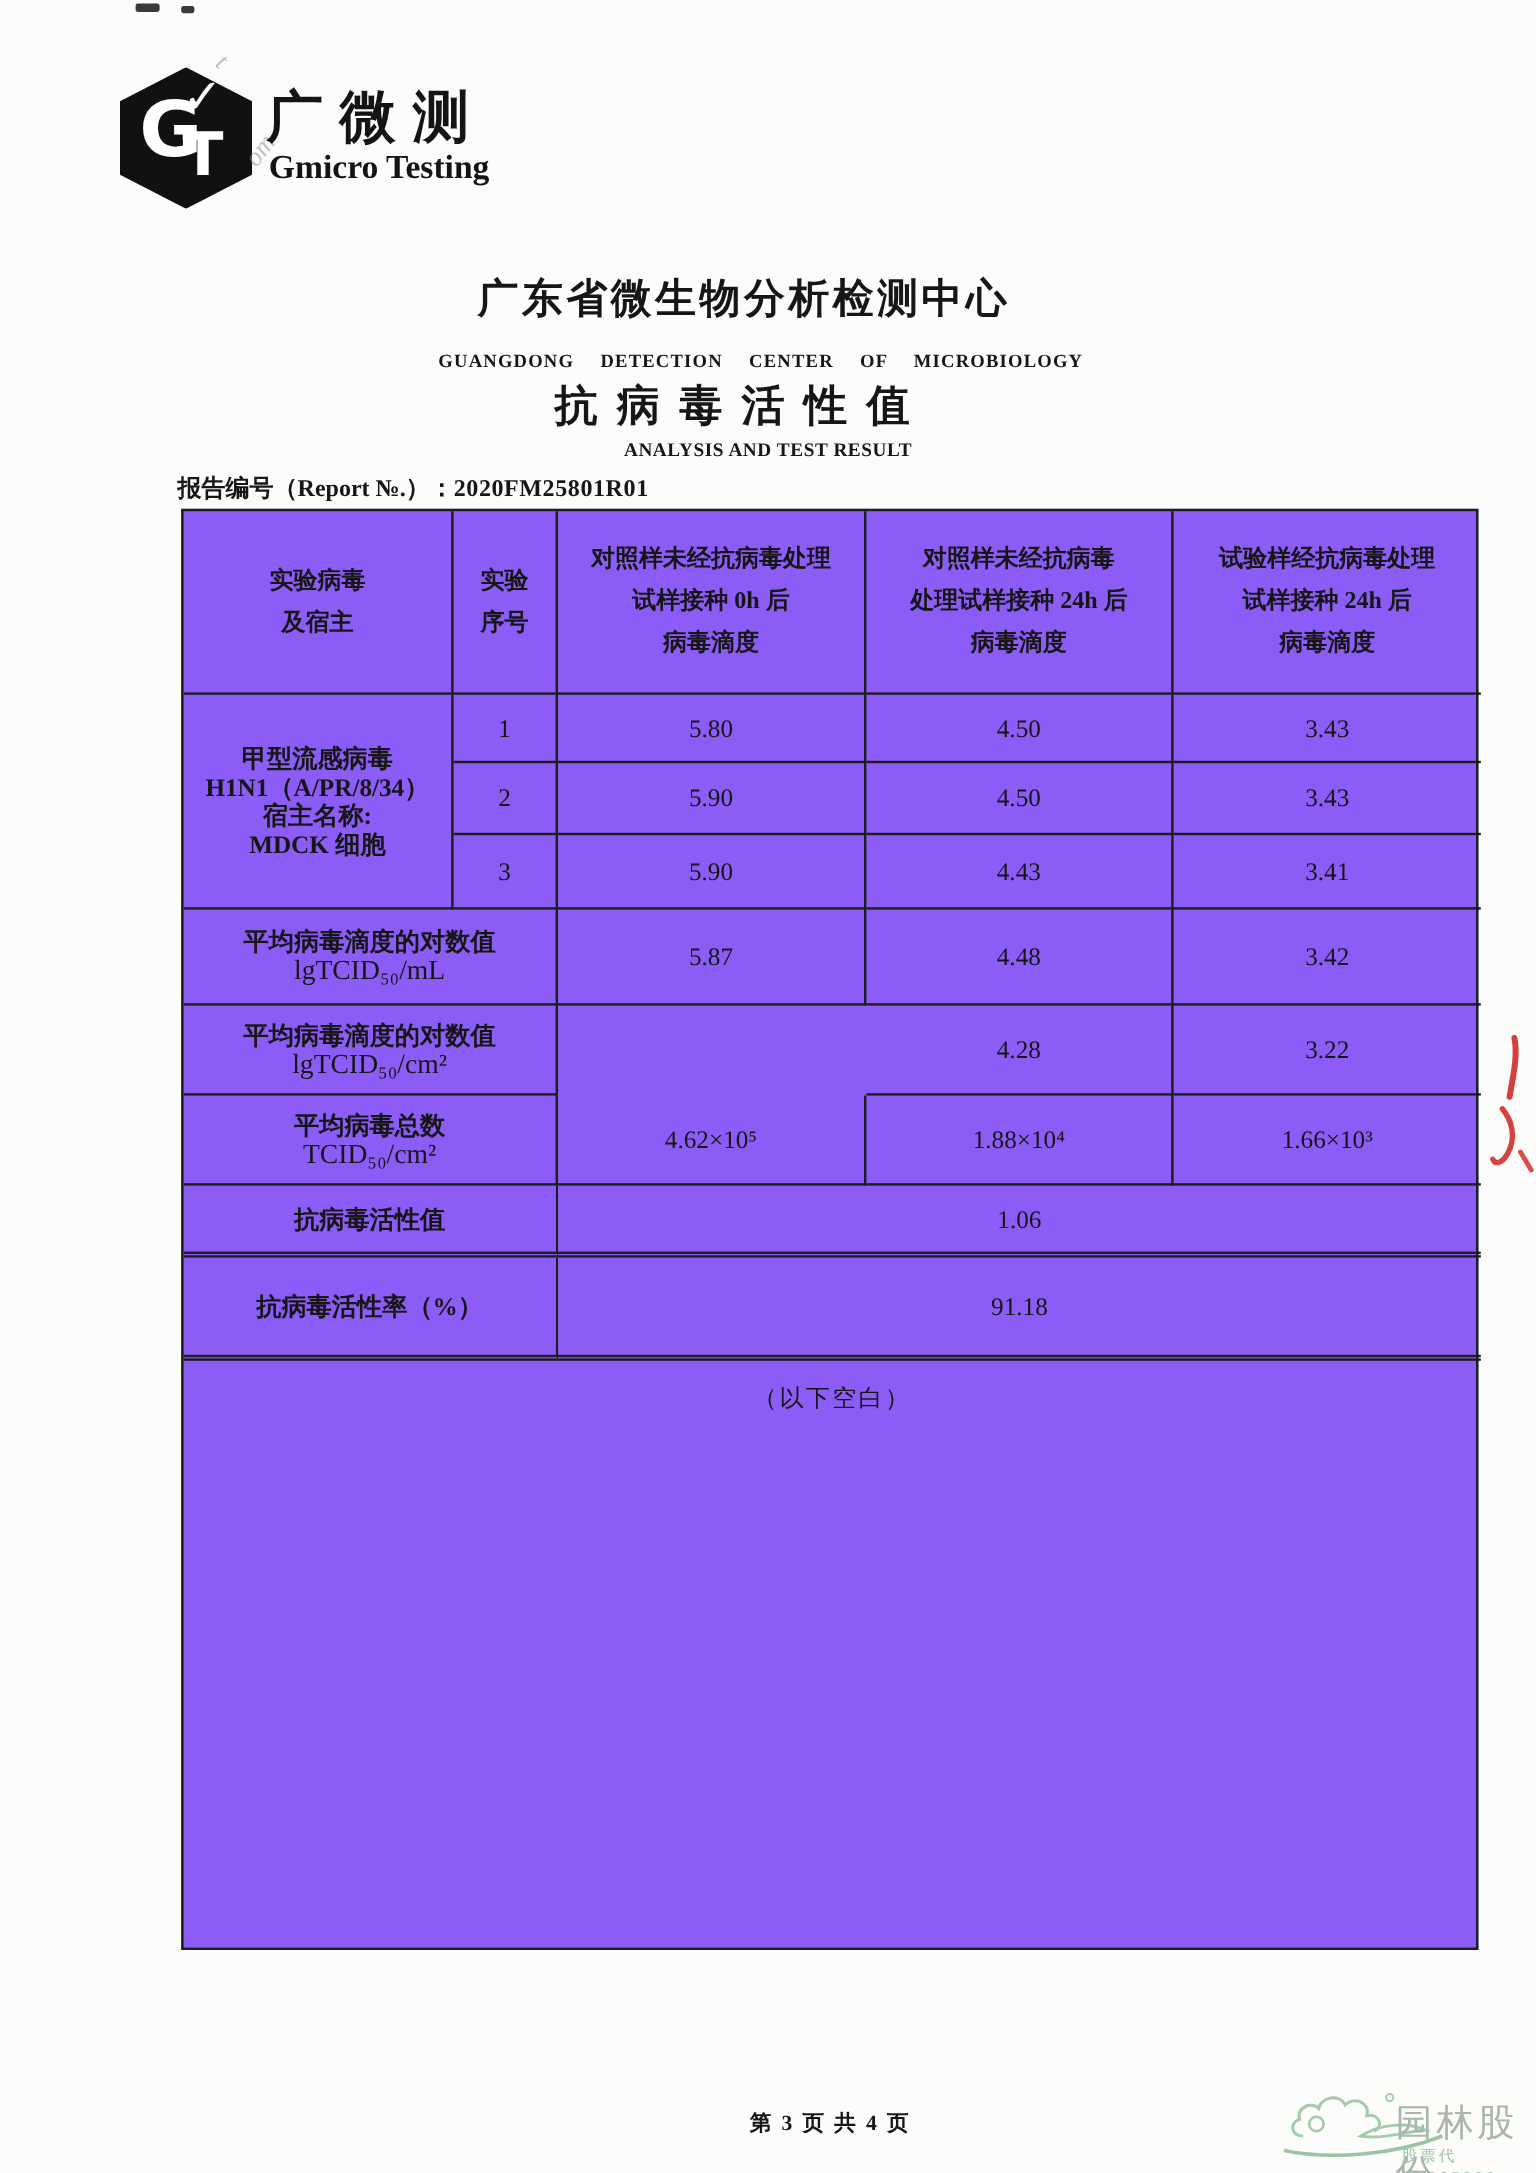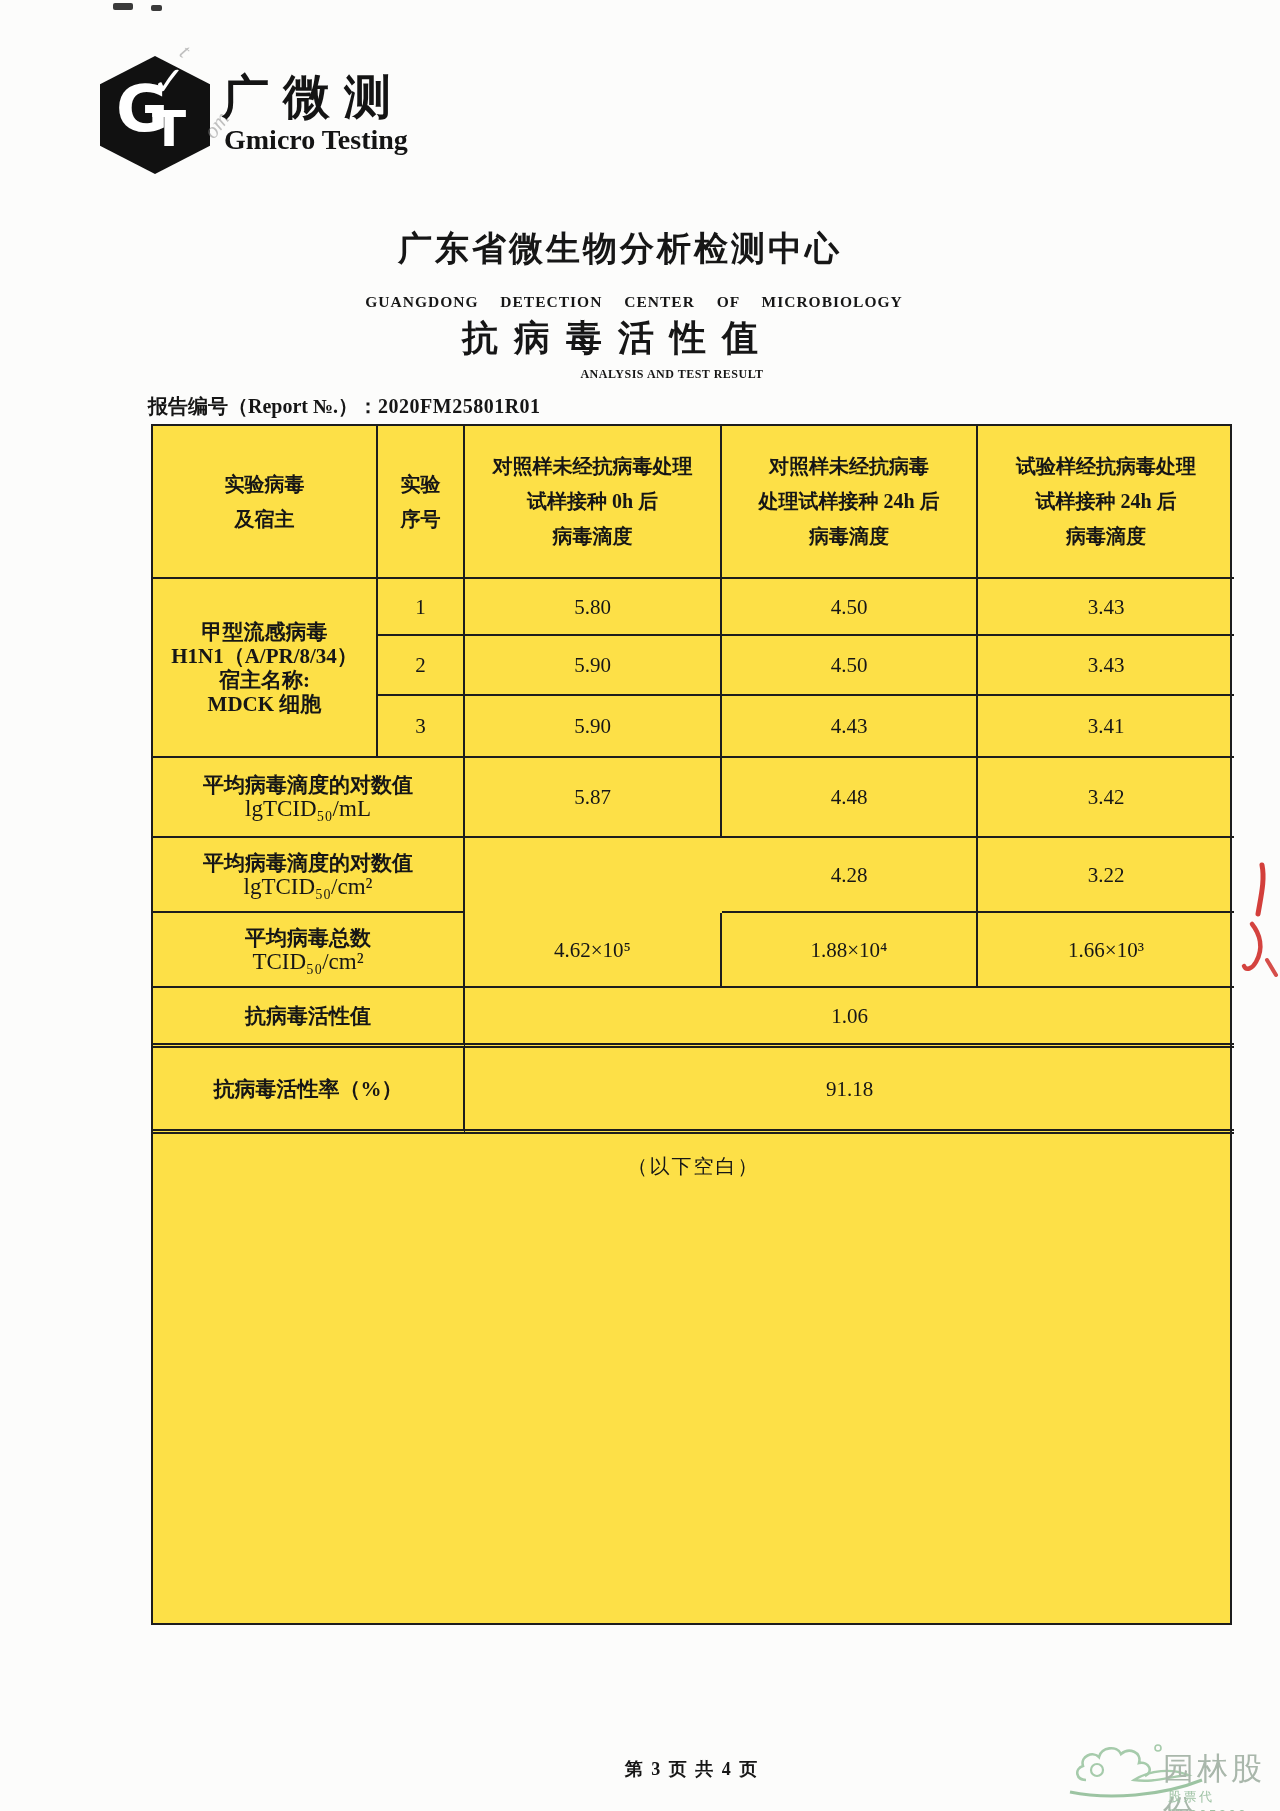--- a/index.html
+++ b/index.html
@@ -18,29 +18,29 @@
   .hex-check { left:52px; top:2px; font:700 40px "DejaVu Sans", sans-serif; color:#fff; }
   .logo-cn { left:222px; top:66px; font:700 47px "Liberation Sans", sans-serif; letter-spacing:14px; color:#141414; }
   .logo-en { left:224px; top:124px; font:700 28px "Liberation Serif", serif; color:#141414; }
   .artifact { color:#8f8f8f; opacity:.55; font:italic 400 22px "Liberation Serif", serif; }
   .speck { background:#3a3a3a; border-radius:2px; }
 
   
   .t-org-cn  { left:620px; top:226px; font-size:34px; font-weight:700; letter-spacing:3px; }
   .t-org-en  { left:634px; top:293px; font-size:15.5px; font-weight:700; letter-spacing:1px; word-spacing:17px; }
   .t-res-cn  { left:618px; top:314px; font-size:36px; font-weight:700; letter-spacing:16px; }
-  .t-res-en  { left:672px; top:367px; font-size:12px; font-weight:700; letter-spacing:.5px; }
+  .t-res-en  { left:640px; top:367px; font-size:16px; font-weight:700; letter-spacing:.5px; }
   .report-line { left:148px; top:393px; font-size:20px; font-weight:700; }
   .report-line .num { font-weight:700; letter-spacing:.5px; }
 
   
   .report-table { left:151px; top:424px; width:1081px; display:grid;
       grid-template-columns:225px 87px 257px 256px 256px;
       grid-template-rows:153px 57px 60px 62px 80px 75px 75px 60px 86px 489px;
-      border:2.5px solid #1d1d1d; background:#fde047; }
+      border:2.5px solid #1d1d1d; background:#8b5cf6; }
   .cell { border-right:2px solid #1d1d1d; border-bottom:2px solid #1d1d1d;
           display:flex; align-items:center; justify-content:center; text-align:center;
           font-size:21px; line-height:24px; padding:2px 6px; }
   .cell.nr { border-right:none; }
   .cell.nb { border-bottom:none; }
   .cell.hd { font-weight:700; font-size:20px; line-height:35px; }
   .cell.lbl { font-weight:700; }
   .cell.dbl { border-bottom:5px double #1d1d1d; }
   .lbl .sub { display:block; font-weight:400; font-size:23px; }
   .blank-cell { grid-column:1/6; grid-row:10; border:none; align-items:flex-start;

